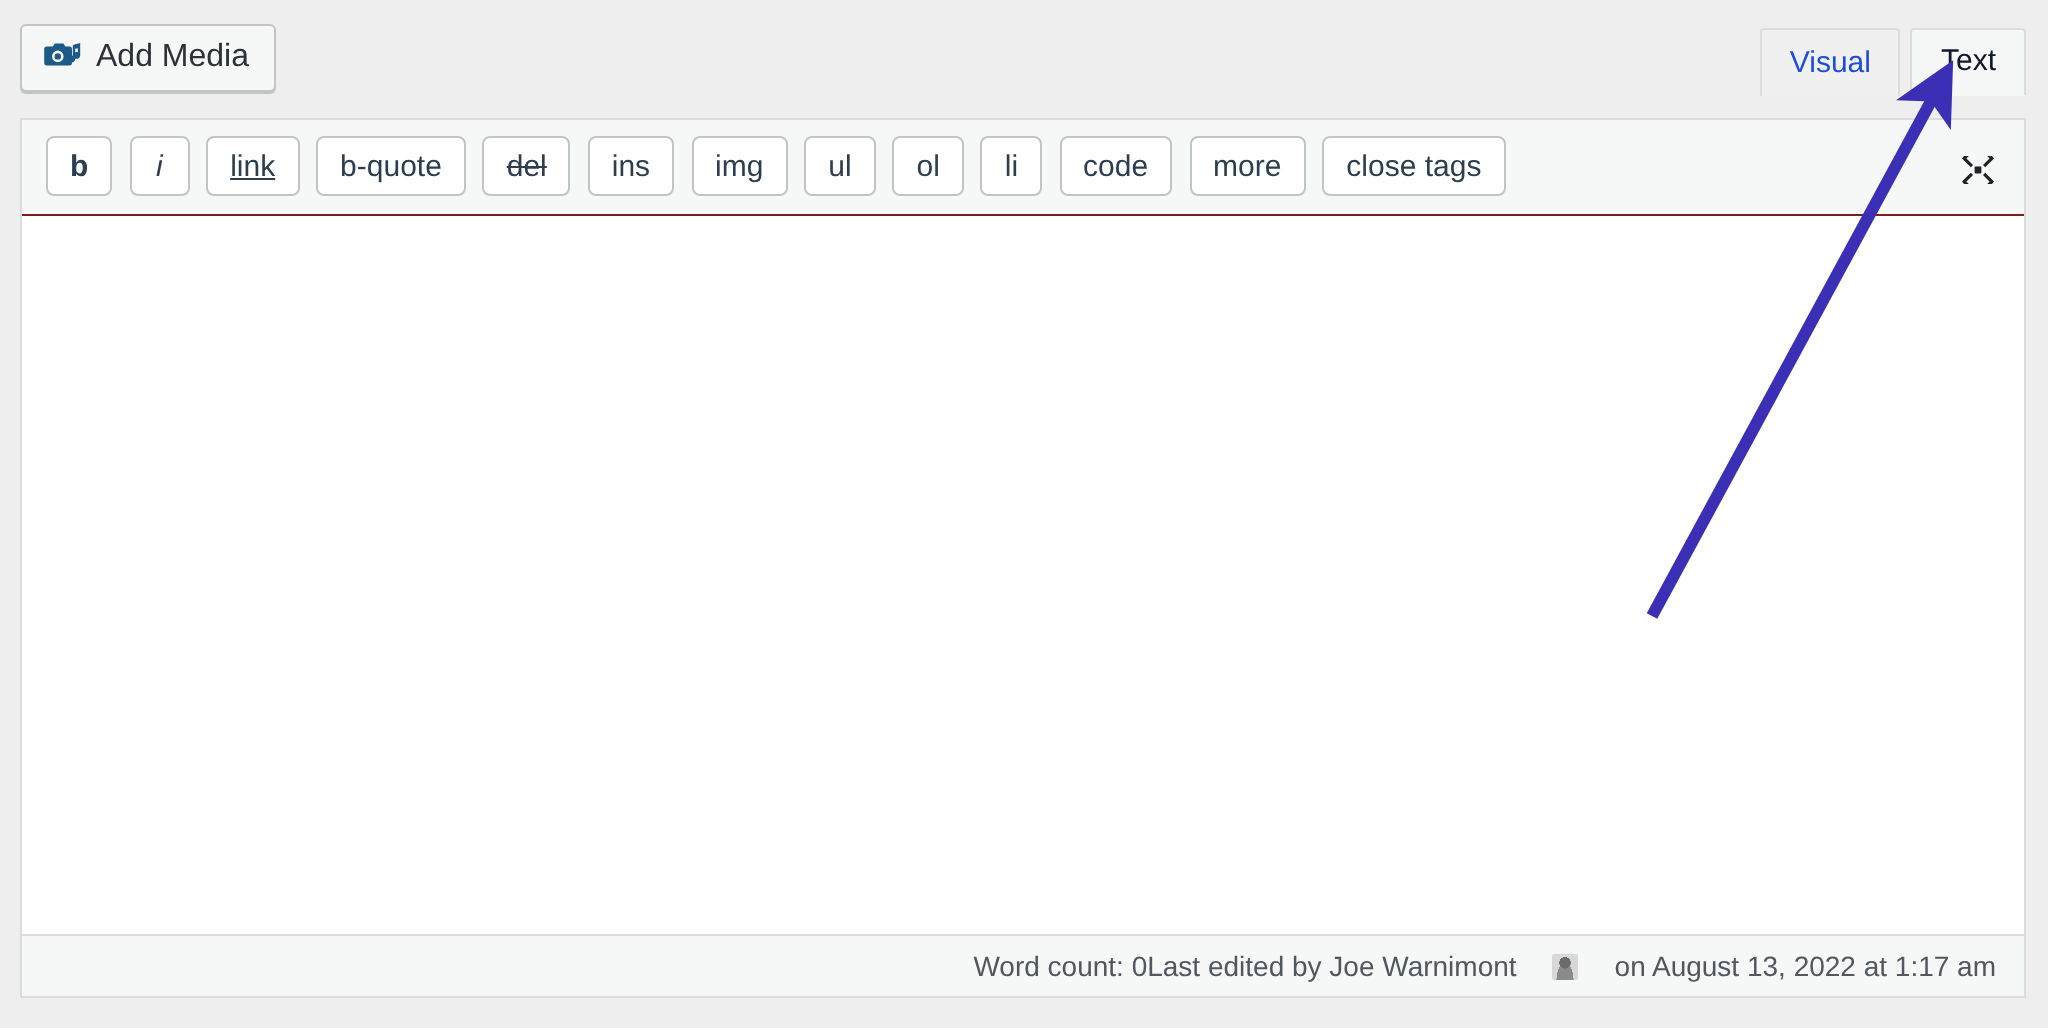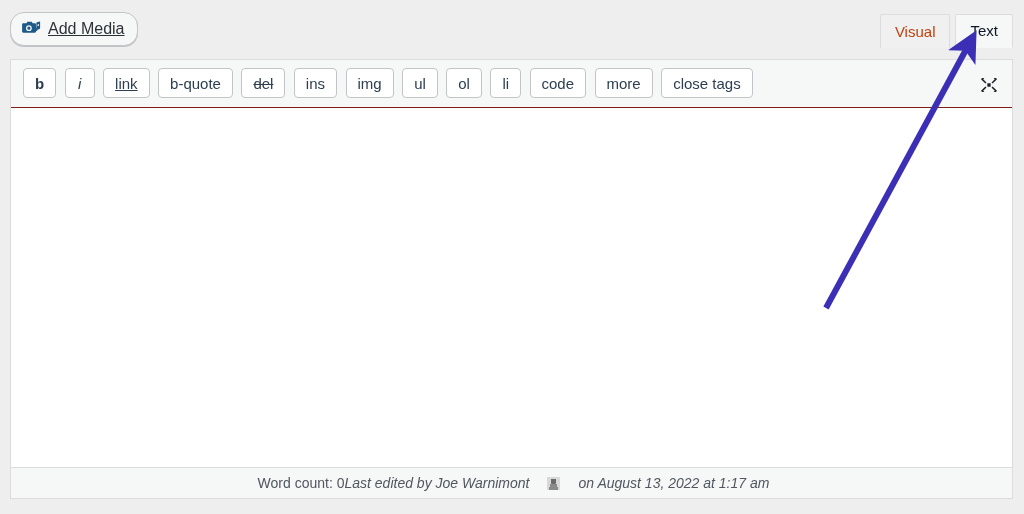--- a/index.html
+++ b/index.html
@@ -32,45 +32,44 @@
   }
 
   .add-media-btn {
     display: inline-flex;
     align-items: center;
     gap: 7px;
     height: 34px;
     padding: 0 12px 0 10px;
     background: #f6f7f7;
     border: 1px solid #c3c4c7;
-    border-radius: 14px;
+    border-radius: 3px;
     color: #2c3338;
     font-size: 16px;
     line-height: 1;
     cursor: pointer;
     box-shadow: 0 1px 0 #c3c4c7;
     box-sizing: border-box;
-    text-decoration: underline;
   }
   .media-icon { width: 20px; height: 20px; display: block; flex: 0 0 20px; }
 
   
   .editor-tabs {
     position: absolute;
     right: 1px;
     top: 13px;
     display: flex;
     align-items: flex-end;
     height: 34px;
   }
   .editor-tab {
     background: #f0f0f1;
     border: 1px solid #dcdcde;
     border-bottom: none;
-    color: #c2410c;
+    color: #1d4ed8;
     font-size: 15px;
     line-height: 1;
     padding: 9px 14px 10px 14px;
     margin-left: 5px;
     cursor: pointer;
     position: relative;
     top: 1px;
     border-radius: 2px 2px 0 0;
     box-sizing: border-box;
     height: 34px;
@@ -168,32 +167,31 @@
     position: absolute;
     left: 0;
     bottom: 0;
     width: 100%;
     height: 31px;
     background: #f6f7f7;
     border-top: 1px solid #dcdcde;
     box-sizing: border-box;
     display: flex;
     align-items: center;
-    justify-content: center;
+    justify-content: flex-end;
     padding: 0 14px 0 18px;
     font-size: 14px;
     color: #50575e;
   }
   .word-count-wrap { white-space: nowrap; }
   .last-edited-wrap {
     white-space: nowrap;
     display: flex;
     align-items: center;
     gap: 18px;
-    font-style: italic;
   }
   .avatar-mini {
     display: inline-block;
     width: 13px;
     height: 13px;
     border-radius: 1px;
     background:
       radial-gradient(circle at 50% 34%, #6b6b6b 0 26%, transparent 27%),
       radial-gradient(ellipse at 50% 102%, #8a8a8a 0 46%, transparent 47%),
       #d8d8d8;

